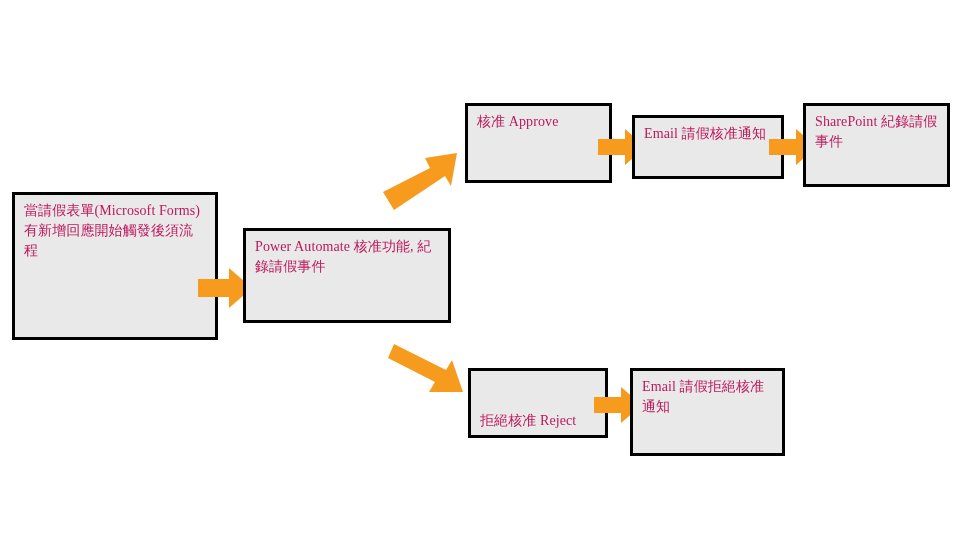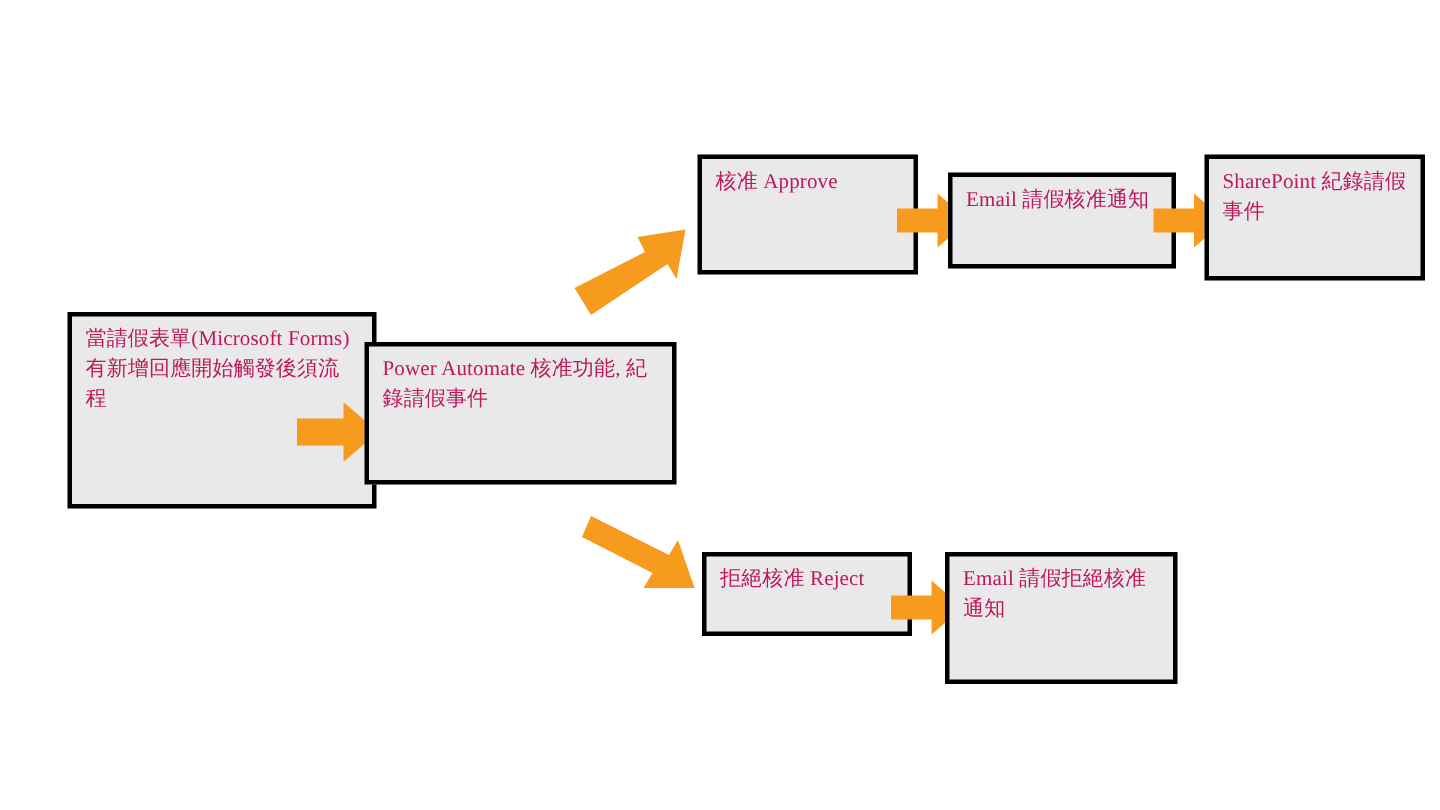--- a/index.html
+++ b/index.html
@@ -27,26 +27,26 @@
   }
   .node-label {
     font-family: Liberation Serif, serif;
     font-size: 14px;
     line-height: 1.42;
     color: #be185d;
     letter-spacing: 0.1px;
     white-space: normal;
     word-break: break-word;
   }
-  .node-start     { left: 12px;  top: 208px; width: 206px; height: 131px; margin-left: 33px; }
+  .node-start     { left: 12px;  top: 192px; width: 206px; height: 148px; }
   .node-automate  { left: 243px; top: 228px; width: 208px; height: 95px;  }
   .node-approve   { left: 465px; top: 103px; width: 147px; height: 80px;  }
   .node-mail-ok   { left: 632px; top: 115px; width: 152px; height: 64px;  }
   .node-sharepoint{ left: 803px; top: 103px; width: 147px; height: 84px;  }
-  .node-reject    { left: 468px; top: 368px; width: 140px; height: 56px;  }
+  .node-reject    { left: 468px; top: 368px; width: 140px; height: 70px; align-items: flex-end;  }
   .node-mail-no   { left: 630px; top: 368px; width: 155px; height: 88px;  }
 
   .node-approve .node-label,
   .node-sharepoint .node-label { line-height: 1.4; }
 
   .arrow {
     position: absolute;
   }
   .arrow svg { display: block; overflow: visible; }
 

